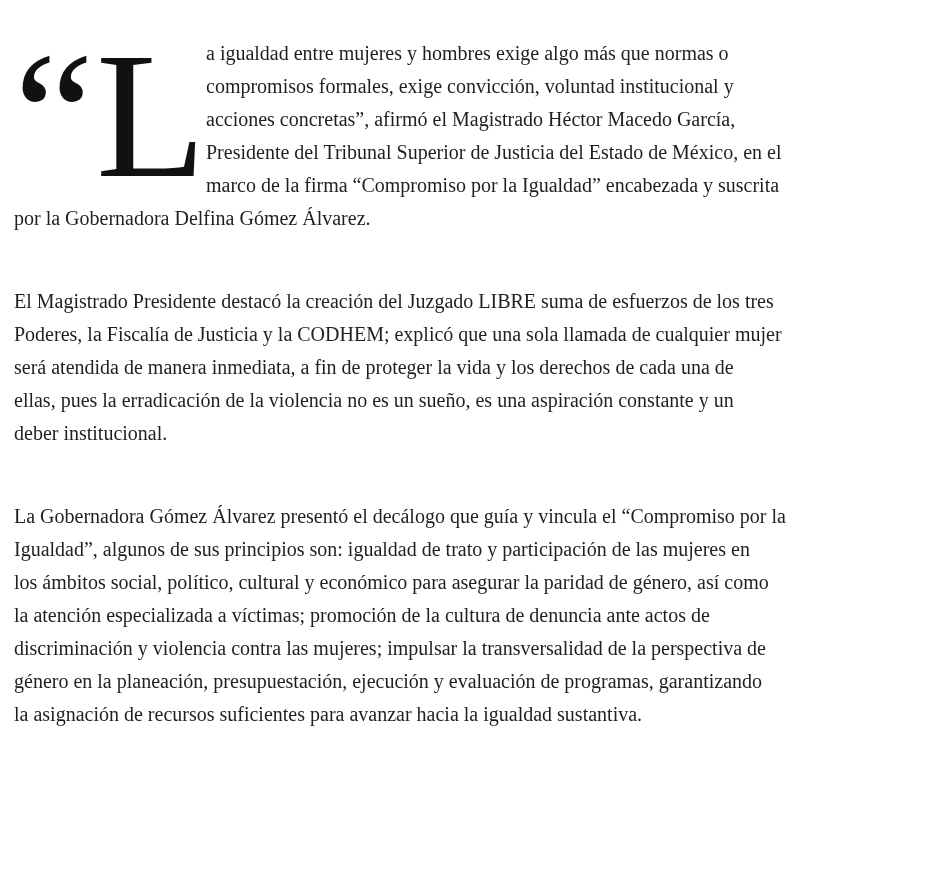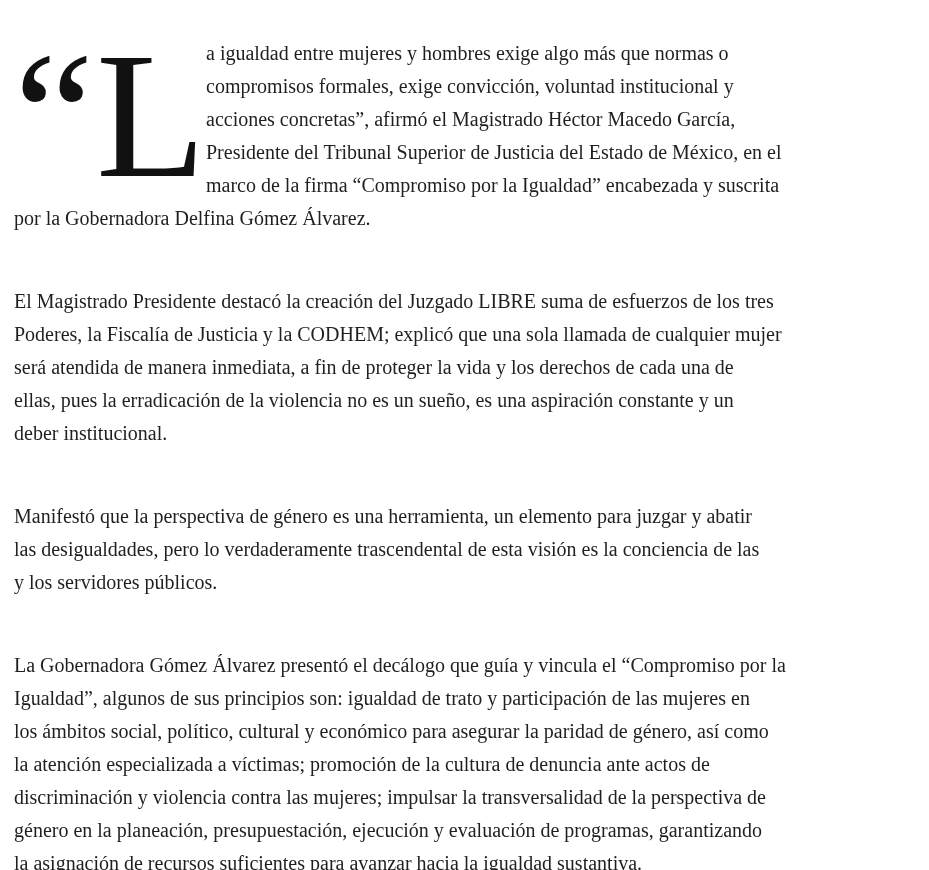--- a/index.html
+++ b/index.html
@@ -53,23 +53,20 @@
 marco de la firma “Compromiso por la Igualdad” encabezada y suscrita
 por la Gobernadora Delfina Gómez Álvarez.</span>
   </p>
 
   <p class="para">El Magistrado Presidente destacó la creación del Juzgado LIBRE suma de esfuerzos de los tres
 Poderes, la Fiscalía de Justicia y la CODHEM; explicó que una sola llamada de cualquier mujer
 será atendida de manera inmediata, a fin de proteger la vida y los derechos de cada una de
 ellas, pues la erradicación de la violencia no es un sueño, es una aspiración constante y un
 deber institucional.</p>
 
-  <p class="para">Manifestó que la perspectiva de género es una herramienta, un elemento para juzgar y abatir
-las desigualdades, pero lo verdaderamente trascendental de esta visión es la conciencia de las
-y los servidores públicos.</p>
 
   <p class="para">La Gobernadora Gómez Álvarez presentó el decálogo que guía y vincula el “Compromiso por la
 Igualdad”, algunos de sus principios son: igualdad de trato y participación de las mujeres en
 los ámbitos social, político, cultural y económico para asegurar la paridad de género, así como
 la atención especializada a víctimas; promoción de la cultura de denuncia ante actos de
 discriminación y violencia contra las mujeres; impulsar la transversalidad de la perspectiva de
 género en la planeación, presupuestación, ejecución y evaluación de programas, garantizando
 la asignación de recursos suficientes para avanzar hacia la igualdad sustantiva.</p>
 </div>
 

